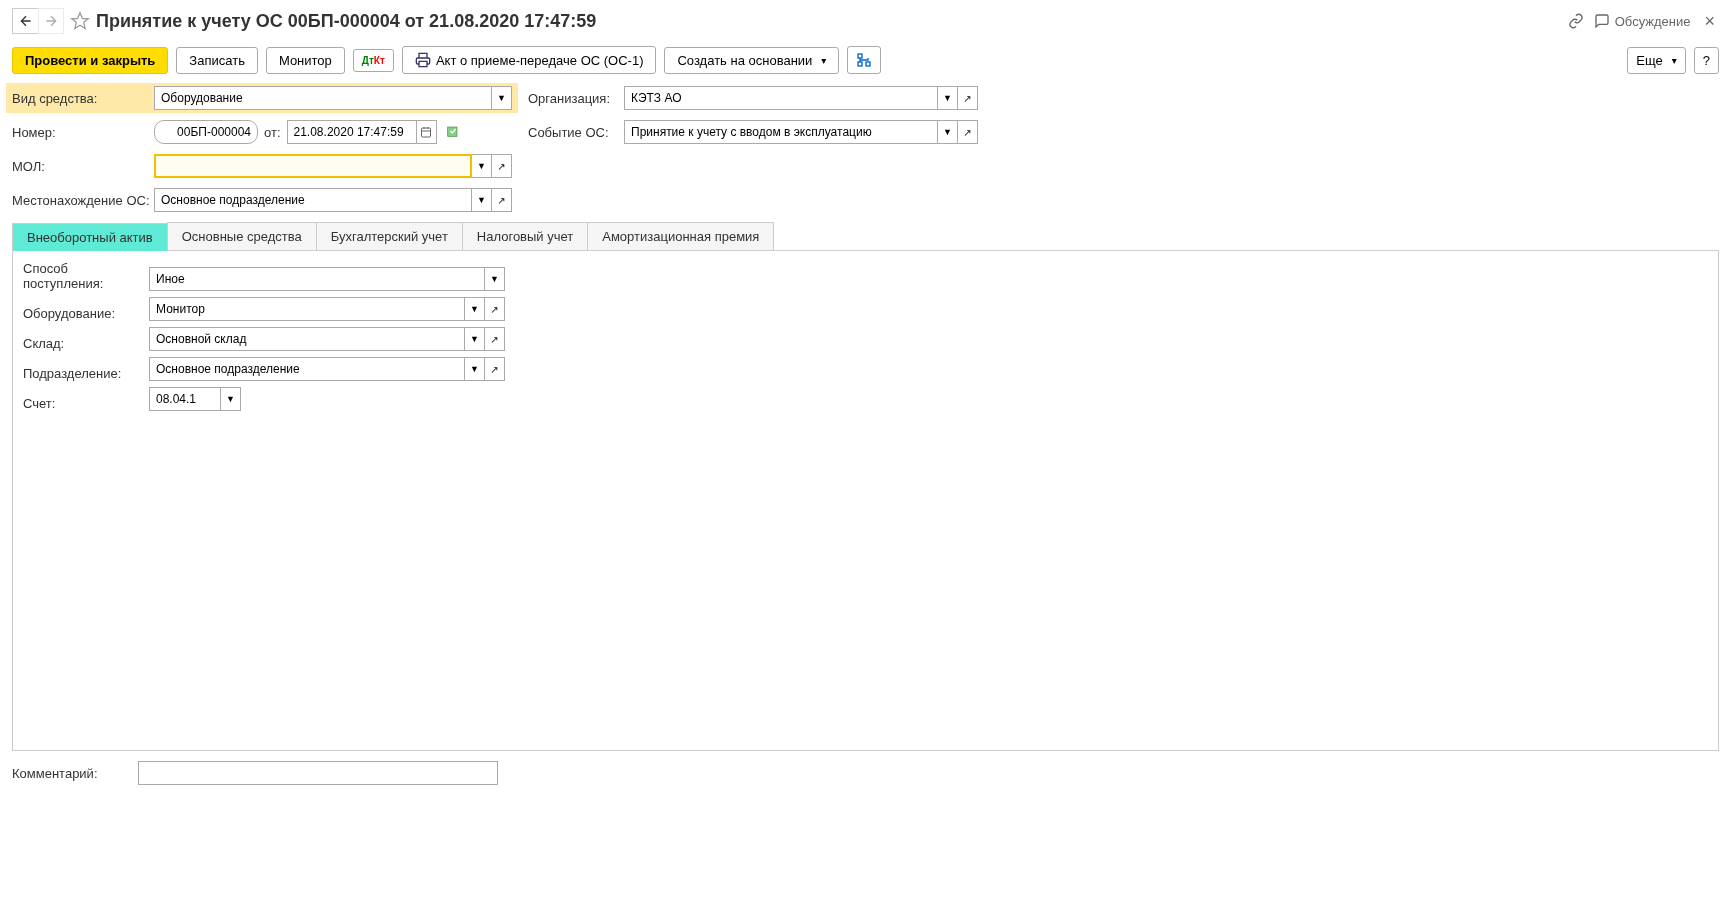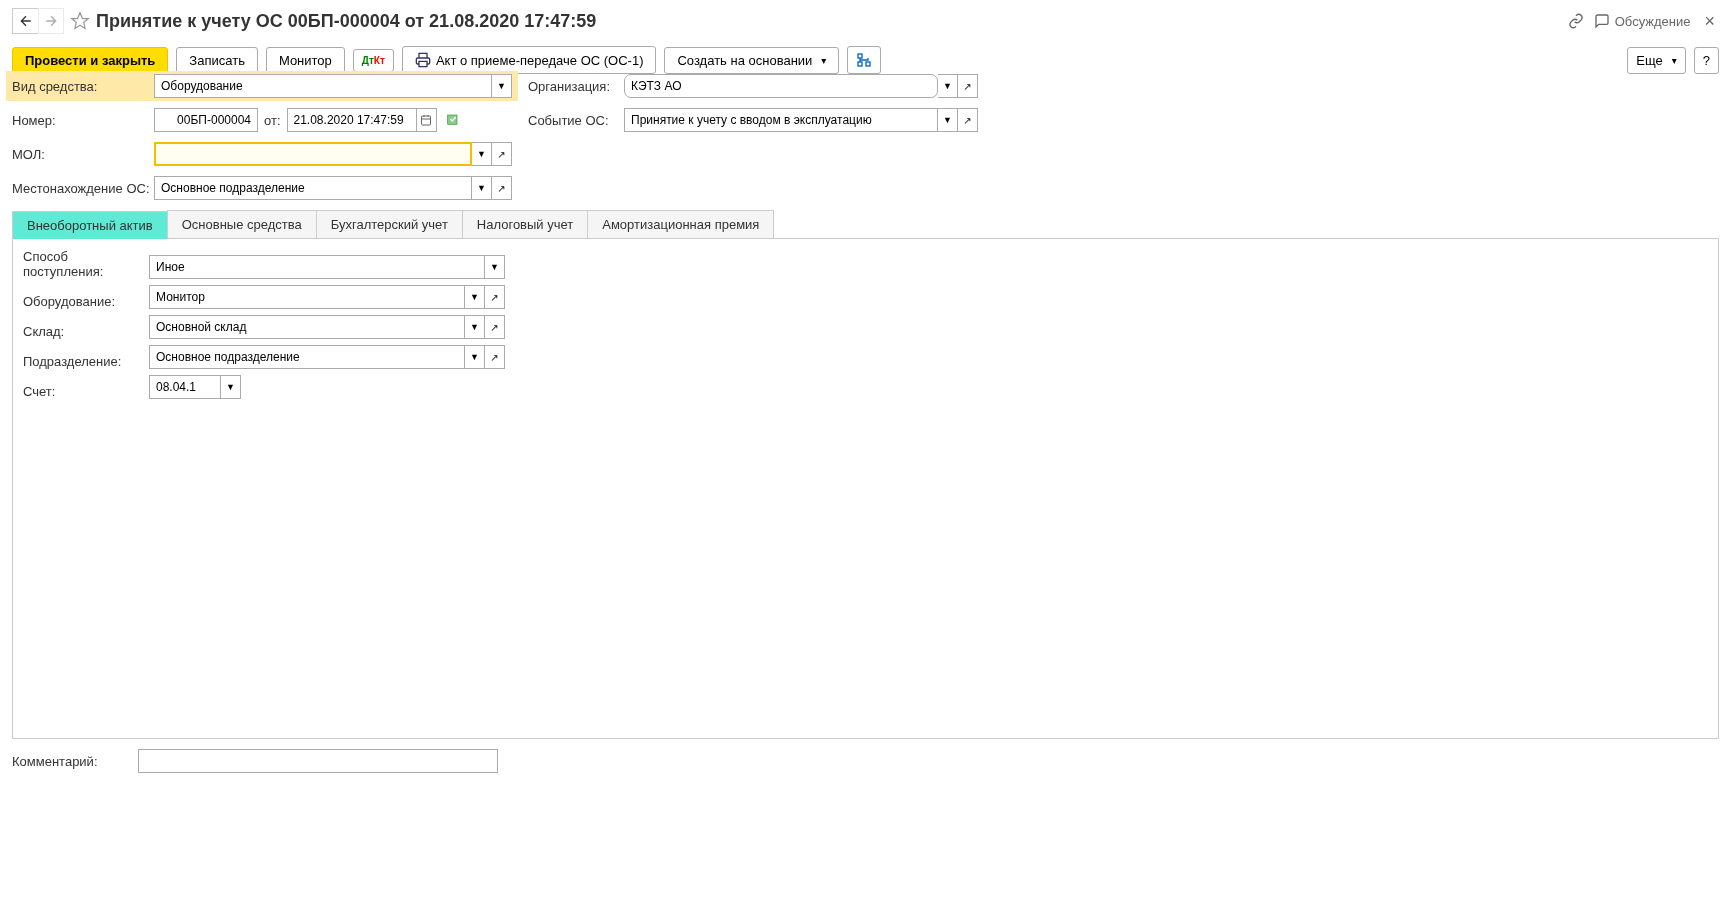--- a/index.html
+++ b/index.html
@@ -6,21 +6,21 @@
 body { font-family: Arial, sans-serif; font-size: 13px; color: #333; background: #fff; padding: 8px 12px; }
 .header-row { display: flex; align-items: center; margin-bottom: 12px; }
 .nav-btn { width: 26px; height: 26px; border: 1px solid #ccc; background: #fff; display: flex; align-items: center; justify-content: center; cursor: pointer; }
 .nav-btn:first-child { border-right: none; }
 .star-icon { width: 20px; height: 20px; margin: 0 6px; fill: none; stroke: #999; stroke-width: 1.5; }
 .page-title { font-size: 18px; font-weight: bold; color: #333; flex: 1; }
 .header-right { display: flex; align-items: center; gap: 10px; }
 .icon-btn { background: none; border: none; cursor: pointer; display: flex; align-items: flex-end; gap: 5px; color: #666; font-size: 13px; }
 .close-x { font-size: 18px; color: #666; cursor: pointer; padding: 0 4px; }
 
-.toolbar { display: flex; align-items: center; gap: 8px; margin-bottom: 0; }
+.toolbar { display: flex; align-items: center; gap: 8px; margin-bottom: 12px; }
 .btn { padding: 5px 12px; border: 1px solid #aaa; background: #fff; font-size: 13px; cursor: pointer; border-radius: 3px; display: flex; align-items: center; gap: 5px; }
 .btn-primary { background: #ffdd00; border-color: #e6c700; font-weight: bold; }
 .btn-dropdown::after { content: '▾'; margin-left: 4px; font-size: 10px; }
 .btn-icon-only { padding: 5px 8px; }
 .toolbar-spacer { flex: 1; }
 .btn-small { padding: 5px 8px; }
 
 .form-grid { display: grid; grid-template-columns: 500px 450px; gap: 10px 16px; margin-bottom: 10px; }
 .form-row { display: flex; align-items: center; }
 .form-label { width: 142px; font-size: 13px; color: #333; }
@@ -113,30 +113,30 @@
     <span class="form-label">Вид средства:</span>
     <div class="input-group">
       <input class="text-input" style="flex: 1 1 0%;" value="Оборудование">
       <button class="dd-btn">▼</button>
     </div>
   </div>
 
   <div class="form-row">
     <span style="width:96px">Организация:</span>
     <div class="input-group">
-      <input class="text-input" style="flex: 1 1 0%; border-radius: 7px;" value="КЭТЗ АО">
+      <input class="text-input" style="flex: 1 1 0%;" value="КЭТЗ АО">
       <button class="dd-btn">▼</button>
       <button class="ext-btn">↗</button>
     </div>
   </div>
 
   <div class="form-row">
     <span class="form-label">Номер:</span>
     <div class="input-group">
-      <input class="text-input" style="width: 104px; text-align: right;" value="00БП-000004">
+      <input class="text-input" style="width: 104px; text-align: right; border-radius: 10px;" value="00БП-000004">
       <span class="inline-label">от:</span>
       <input class="text-input" style="width: 130px;" value="21.08.2020 17:47:59">
       <button class="ext-btn">
         <svg width="12" height="12" viewBox="0 0 24 24" fill="none" stroke="#666" stroke-width="2">
             <rect x="3" y="4" width="18" height="18" rx="2"></rect>
             <path d="M16 2v4M8 2v4M3 10h18"></path>
           </svg>
       </button>
       <span style="margin-left:8px">
         <svg width="16" height="16" viewBox="0 0 24 24">

